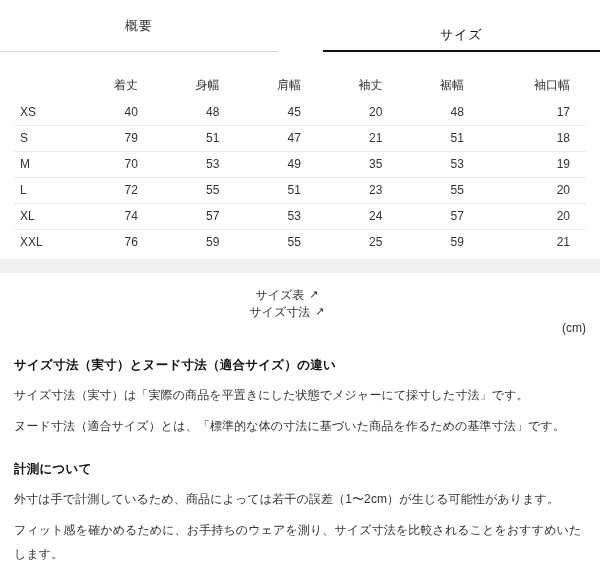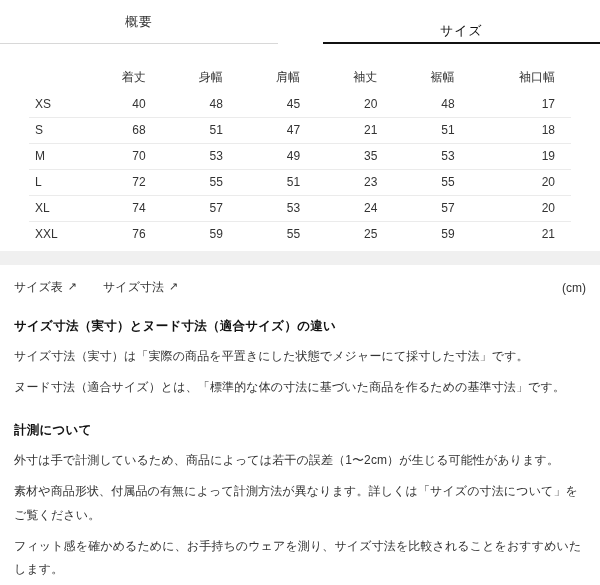--- a/index.html
+++ b/index.html
@@ -19,21 +19,21 @@
     position: relative;
     width: 600px;
     height: 585px;
     box-sizing: border-box;
   }
 
   
   .tabs {
     display: flex;
     width: 100%;
-    height: 44px;
+    height: 52px;
     box-sizing: border-box;
     gap: 45px;
   }
   .tab {
     flex: 1 1 50%;
     display: flex;
     align-items: center;
     justify-content: center;
     font-size: 13px;
     color: #333333;
@@ -44,21 +44,21 @@
     user-select: none;
   }
   .tab.active {
     border-bottom: 2px solid #111111;
     color: #111111;
     margin-top: 20px;
   }
 
   
   .table-wrap {
-    padding: 0 29px;
+    padding: 0 14px;
     box-sizing: border-box;
   }
   table.size-table {
     width: 100%;
     border-collapse: collapse;
     font-size: 12px;
   }
   table.size-table th,
   table.size-table td {
     padding: 0;
@@ -104,20 +104,21 @@
     margin: 4px 0 0 0;
   }
 
   
   .links-row {
     display: flex;
     align-items: center;
     padding: 14px 14px 0 14px;
     box-sizing: border-box;
     font-size: 12px;
+    flex-direction: column;
   }
   .link-item {
     display: inline-flex;
     align-items: baseline;
     color: #333333;
     text-decoration: none;
     margin-right: 26px;
     cursor: pointer;
     white-space: nowrap;
   }
@@ -186,21 +187,21 @@
           <td class="rowhead">XS</td>
           <td>40</td>
           <td>48</td>
           <td>45</td>
           <td>20</td>
           <td>48</td>
           <td>17</td>
         </tr>
         <tr>
           <td class="rowhead">S</td>
-          <td>68</td>
+          <td>79</td>
           <td>51</td>
           <td>47</td>
           <td>21</td>
           <td>51</td>
           <td>18</td>
         </tr>
         <tr>
           <td class="rowhead">M</td>
           <td>70</td>
           <td>53</td>
@@ -255,18 +256,17 @@
   </div>
 
   <div class="content">
 
     <div class="section-title">サイズ寸法（実寸）とヌード寸法（適合サイズ）の違い</div>
     <p class="para">サイズ寸法（実寸）は「実際の商品を平置きにした状態でメジャーにて採寸した寸法」です。</p>
     <p class="para">ヌード寸法（適合サイズ）とは、「標準的な体の寸法に基づいた商品を作るための基準寸法」です。</p>
 
     <div class="section-title">計測について</div>
     <p class="para">外寸は手で計測しているため、商品によっては若干の誤差（1〜2cm）が生じる可能性があります。</p>
-    <p class="para">素材や商品形状、付属品の有無によって計測方法が異なります。詳しくは「サイズの寸法について」をご覧ください。</p>
     <p class="para">フィット感を確かめるために、お手持ちのウェアを測り、サイズ寸法を比較されることをおすすめいたします。</p>
 
   </div>
 
 </div>
 
 </body></html>

